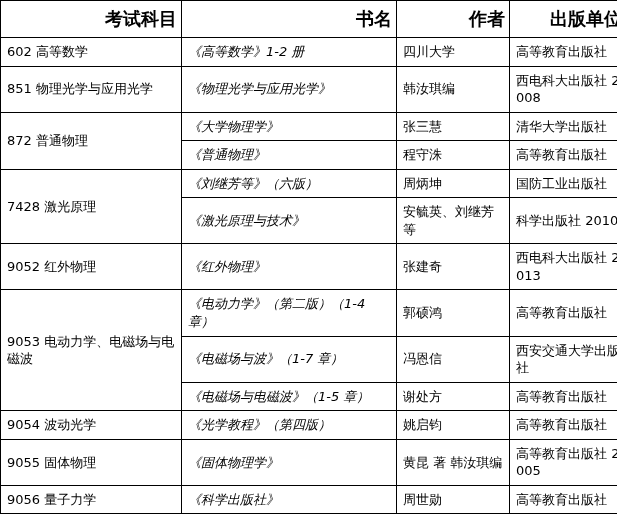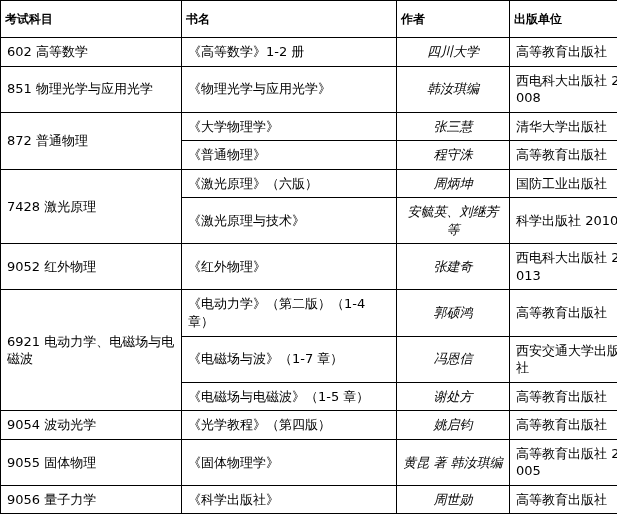--- a/index.html
+++ b/index.html
@@ -37,41 +37,41 @@
   }
   table.booklist td, table.booklist th {
     border: 1px solid #000000;
     padding: 5px 6px;
     font-size: 13px;
     line-height: 1.35;
     vertical-align: middle;
     word-break: break-all;
   }
   table.booklist thead th {
-    text-align: left;
+    text-align: right;
     font-weight: bold;
-    font-size: 12px;
+    font-size: 18px;
     height: 28px;
     padding: 4px 4px;
   }
   td.col-subject {
     width: 172px;
     text-align: left;
     padding-left: 9px;
   }
   td.col-book {
     width: 206px;
     text-align: left;
     padding-left: 9px;
+    font-style: italic;
   }
   td.col-author {
     width: 104px;
-    text-align: center;
+    text-align: left;
     padding-left: 9px;
-    font-style: italic;
   }
   td.col-pub {
     width: 108px;
     text-align: left;
     padding-left: 9px;
   }
   th.col-subject { width: 172px; }
   th.col-book { width: 206px; }
   th.col-author { width: 104px; }
   th.col-pub { width: 108px; }
@@ -110,37 +110,37 @@
           <td class="col-author">张三慧</td>
           <td class="col-pub">清华大学出版社</td>
         </tr>
         <tr>
           <td class="col-book">《普通物理》</td>
           <td class="col-author">程守洙</td>
           <td class="col-pub">高等教育出版社</td>
         </tr>
         <tr>
           <td class="col-subject" rowspan="2">7428 激光原理</td>
-          <td class="col-book">《激光原理》（六版）</td>
+          <td class="col-book">《刘继芳等》（六版）</td>
           <td class="col-author">周炳坤</td>
           <td class="col-pub">国防工业出版社</td>
         </tr>
         <tr>
           <td class="col-book">《激光原理与技术》</td>
           <td class="col-author">安毓英、刘继芳等</td>
           <td class="col-pub">科学出版社 2010</td>
         </tr>
         <tr>
           <td class="col-subject">9052 红外物理</td>
           <td class="col-book">《红外物理》</td>
           <td class="col-author">张建奇</td>
           <td class="col-pub">西电科大出版社 2013</td>
         </tr>
         <tr>
-          <td class="col-subject" rowspan="3">6921 电动力学、电磁场与电磁波</td>
+          <td class="col-subject" rowspan="3">9053 电动力学、电磁场与电磁波</td>
           <td class="col-book">《电动力学》（第二版）（1-4 章）</td>
           <td class="col-author">郭硕鸿</td>
           <td class="col-pub">高等教育出版社</td>
         </tr>
         <tr>
           <td class="col-book">《电磁场与波》（1-7 章）</td>
           <td class="col-author">冯恩信</td>
           <td class="col-pub">西安交通大学出版社</td>
         </tr>
         <tr>

